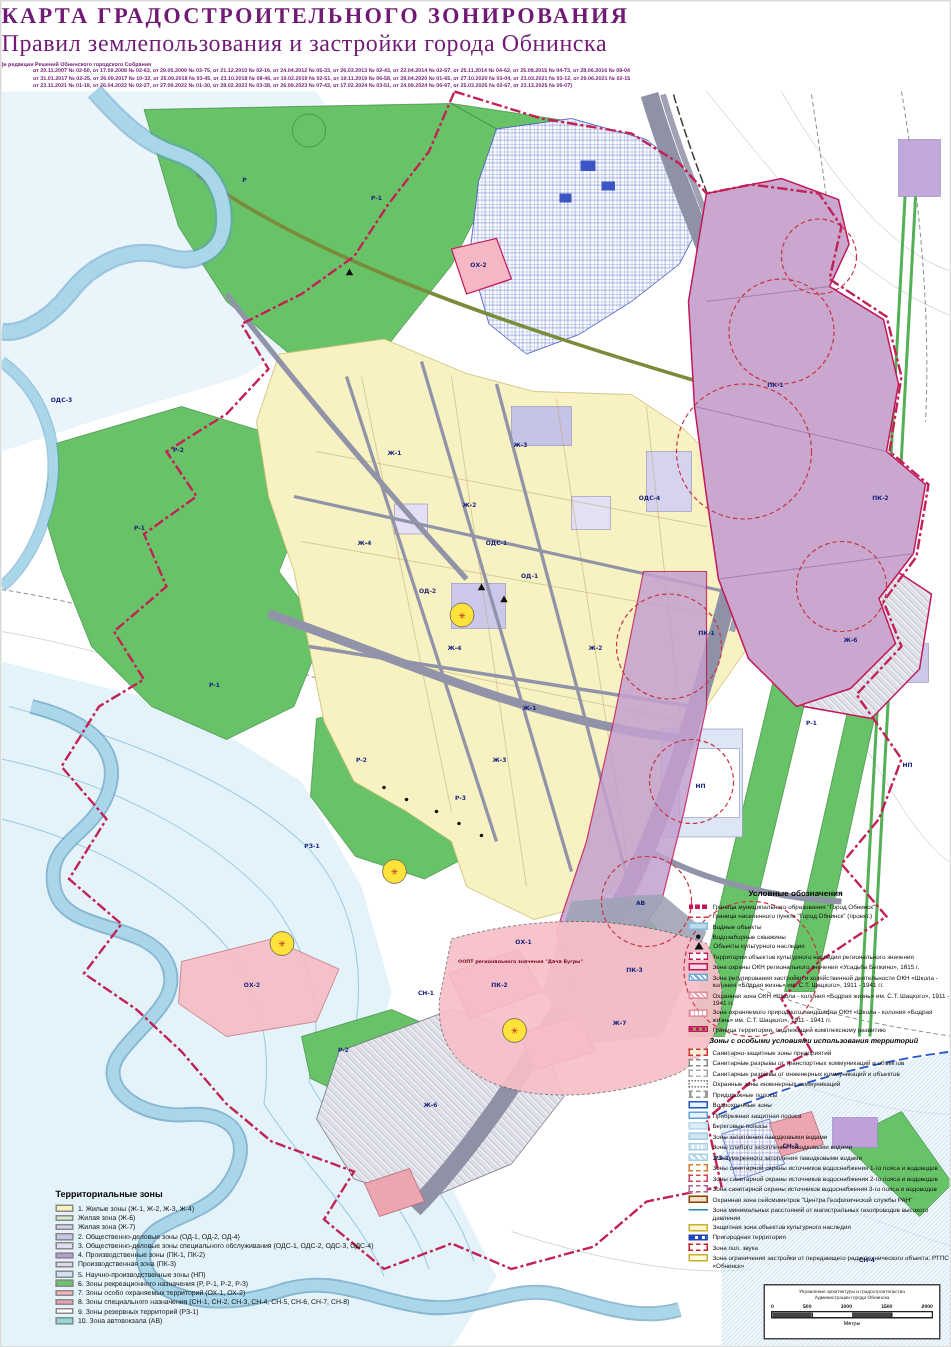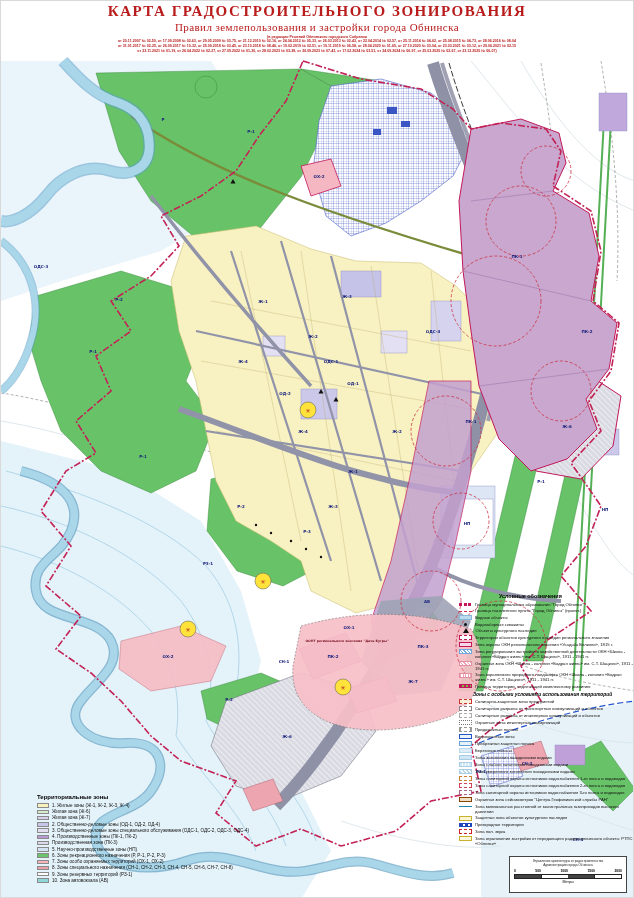--- a/index.html
+++ b/index.html
@@ -1,23 +1,23 @@
 <!DOCTYPE html>
 <html><head>
 <meta charset="utf-8">
 <style>
   html,body{margin:0;padding:0;background:#fff;}
   #page{position:relative;width:634px;height:898px;overflow:hidden;background:#fff;
         border:1px solid #d9d9d9;box-sizing:border-box;
         font-family:"Liberation Sans",sans-serif;}
   svg{position:absolute;left:0;top:0;}
   
-  #hdr{position:absolute;left:0;top:2px;width:100%;text-align:center;z-index:5;color:#b91c1c;}
+  #hdr{position:absolute;left:0;top:2px;width:100%;z-index:5;color:#701a75;}
   #hdr .t1{font-family:"Liberation Serif",serif;font-weight:bold;font-size:15px;letter-spacing:1.5px;}
-  #hdr .t2{font-family:"Liberation Serif",serif;font-size:11px;margin-top:1px;letter-spacing:.4px;}
+  #hdr .t2{font-family:"Liberation Serif",serif;font-size:16px;margin-top:1px;letter-spacing:.4px;}
   #hdr .t3{font-size:3.6px;font-weight:bold;margin-top:2px;}
   #hdr .t4{font-size:3.6px;font-weight:bold;line-height:1.35;width:590px;margin:0 auto;}
   
   .lg-row{display:flex;align-items:flex-start;margin-bottom:1.6px;}
   .sw{flex:0 0 13px;width:13px;height:5px;margin-right:3px;margin-top:.4px;box-sizing:border-box;border:.5px solid #999;background:#fff;}
   
   #lgz{position:absolute;left:36px;top:793px;width:272px;z-index:6;}
   #lgz .lg-title{font-size:6px;font-weight:bold;margin-bottom:3px;}
   #lgz .lg-row{margin-bottom:1.2px;}
   #lgz .sw{flex:0 0 12px;width:12px;height:4.5px;border:.5px solid #8a8a8a;}

